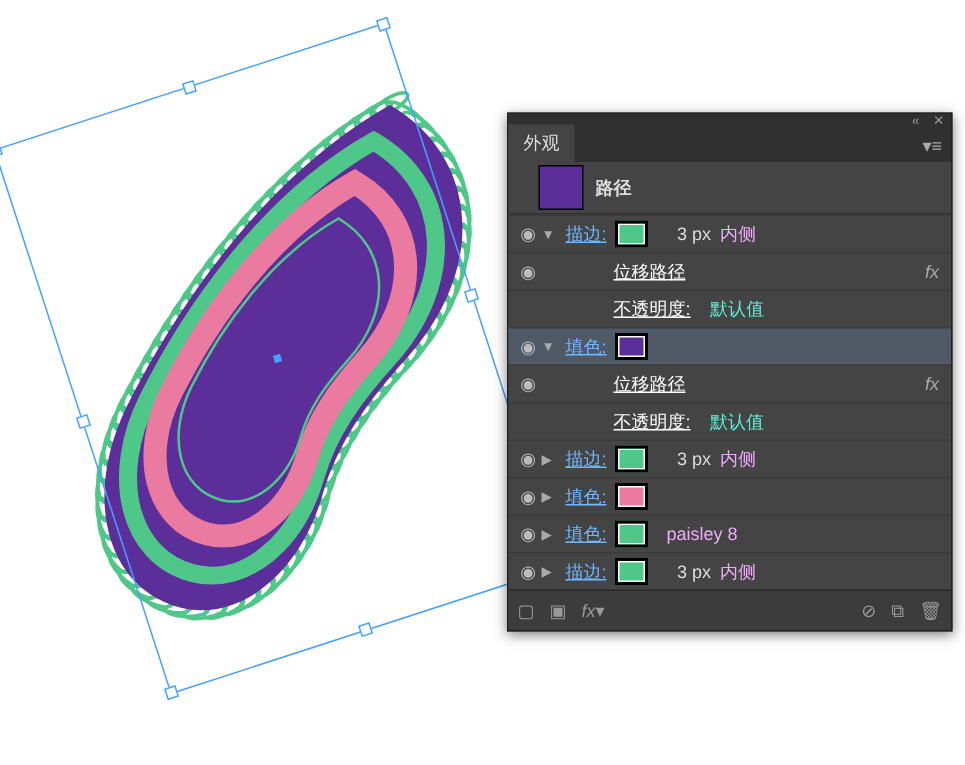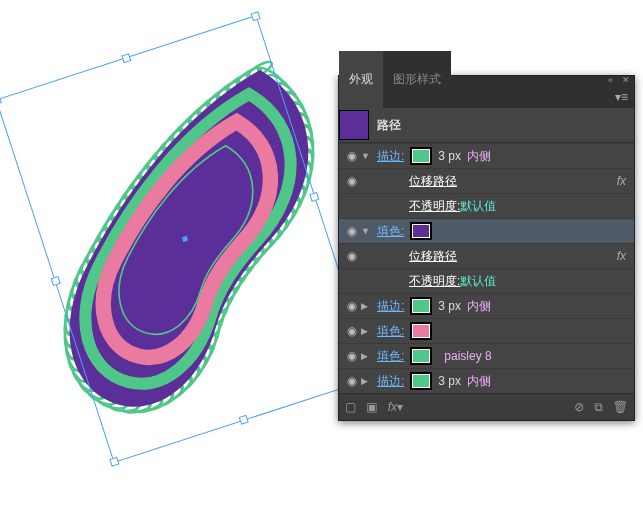--- a/index.html
+++ b/index.html
@@ -1,39 +1,39 @@
 <!DOCTYPE html>
 <html><head>
 <meta charset="utf-8">
 <style>
   html,body{margin:0;padding:0;width:643px;height:510px;background:#fff;font-family:"Microsoft YaHei","Helvetica Neue",Arial,sans-serif;font-size:12px;color:#ccc;overflow:hidden}
   .canvas{position:absolute;left:0;top:0;width:643px;height:510px}
   .panel{position:absolute;left:338px;top:75px;width:295px;background:#444;border:1px solid #222;box-shadow:0 2px 8px rgba(0,0,0,.5)}
   .panel-topbar{height:8px;background:#303030;display:flex;justify-content:flex-end;align-items:center;gap:6px;padding:0 4px}
   .tb-ico{width:8px;height:8px;color:#999;font-size:9px;line-height:8px;cursor:pointer}
   .tabs{display:flex;background:#303030;height:24px;align-items:flex-end}
-  .tab{padding:20px 10px;color:#888;background:#303030;cursor:pointer}
+  .tab{padding:4px 10px;color:#888;background:#303030;cursor:pointer}
   .tab.active{background:#444;color:#ddd}
   .tabs-menu{margin-left:auto;padding:4px 6px;color:#aaa;cursor:pointer}
-  .header-row{display:flex;align-items:center;height:34px;padding:0 0;border-bottom:1px solid #333}
+  .header-row{display:flex;align-items:center;height:34px;padding:0 20px;border-bottom:1px solid #333}
   .thumb{width:28px;height:28px;background:#5b2e99;border:1px solid #000;margin-right:8px}
   .header-title{font-weight:bold;color:#ddd}
   .row{display:flex;align-items:center;height:24px;padding:0 4px;border-top:1px solid #3a3a3a;position:relative}
   .row.selected{background:#4f5a66}
   .eye{width:18px;text-align:center;color:#bbb;font-size:12px;cursor:pointer}
   .eye.hidden{color:transparent}
   .tri{width:12px;color:#aaa;font-size:9px;cursor:pointer}
   .lbl{margin-left:4px}
   .lbl.link{color:#6fb7ff;text-decoration:underline;cursor:pointer}
   .lbl.orange{color:#ffffff}
   .swatch{width:18px;height:14px;border:2px solid #000;margin:0 6px;box-shadow:inset 0 0 0 1px #fff}
   .sw-green{background:#4fc788}
   .sw-purple{background:#5b2e99}
   .sw-pink{background:#ea7aa0}
-  .val{margin-left:0;color:#ddd}
+  .val{margin-left:13px;color:#ddd}
   .val.dim{color:#5eead4}
   .sub{margin-left:6px;color:#f0abfc}
   .fx{position:absolute;right:8px;font-style:italic;color:#aaa}
   .statusbar{display:flex;align-items:center;height:26px;border-top:1px solid #2a2a2a;background:#3c3c3c;padding:0 6px;gap:10px}
   .statusbar .spacer{flex:1}
   .st-ico{color:#999;cursor:pointer;font-size:12px}
   .sel-box{position:absolute;border:1px solid #48a0ff}
   .sel-handle{position:absolute;width:6px;height:6px;background:#fff;border:1px solid #48a0ff;transform:translate(-50%,-50%)}
   .sel-center{position:absolute;width:5px;height:5px;background:#48a0ff;transform:translate(-50%,-50%)}
   .indent2{width:44px}
@@ -152,21 +152,20 @@
     </div>
 </div>
 
 <div class="panel">
   <div class="panel-topbar">
     <span class="tb-ico">«</span>
     <span class="tb-ico">✕</span>
   </div>
   <div class="tabs">
     <div class="tab active">外观</div>
-    <div class="tab">图形样式</div>
     <div class="tabs-menu">▾≡</div>
   </div>
   <div class="header-row">
     <div class="thumb"></div>
     <div class="header-title">路径</div>
   </div>
 
   <div id="rows">
       <div class="row">
         <span class="eye">◉</span>

